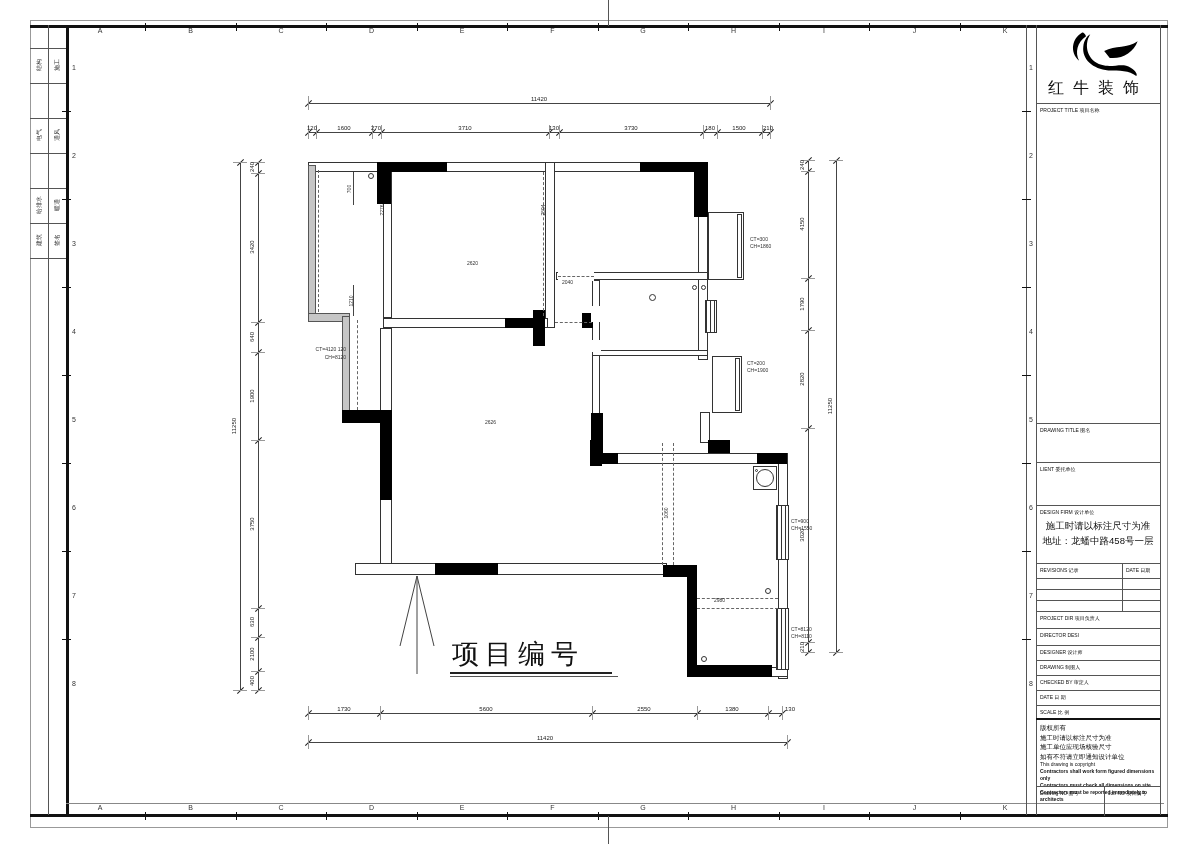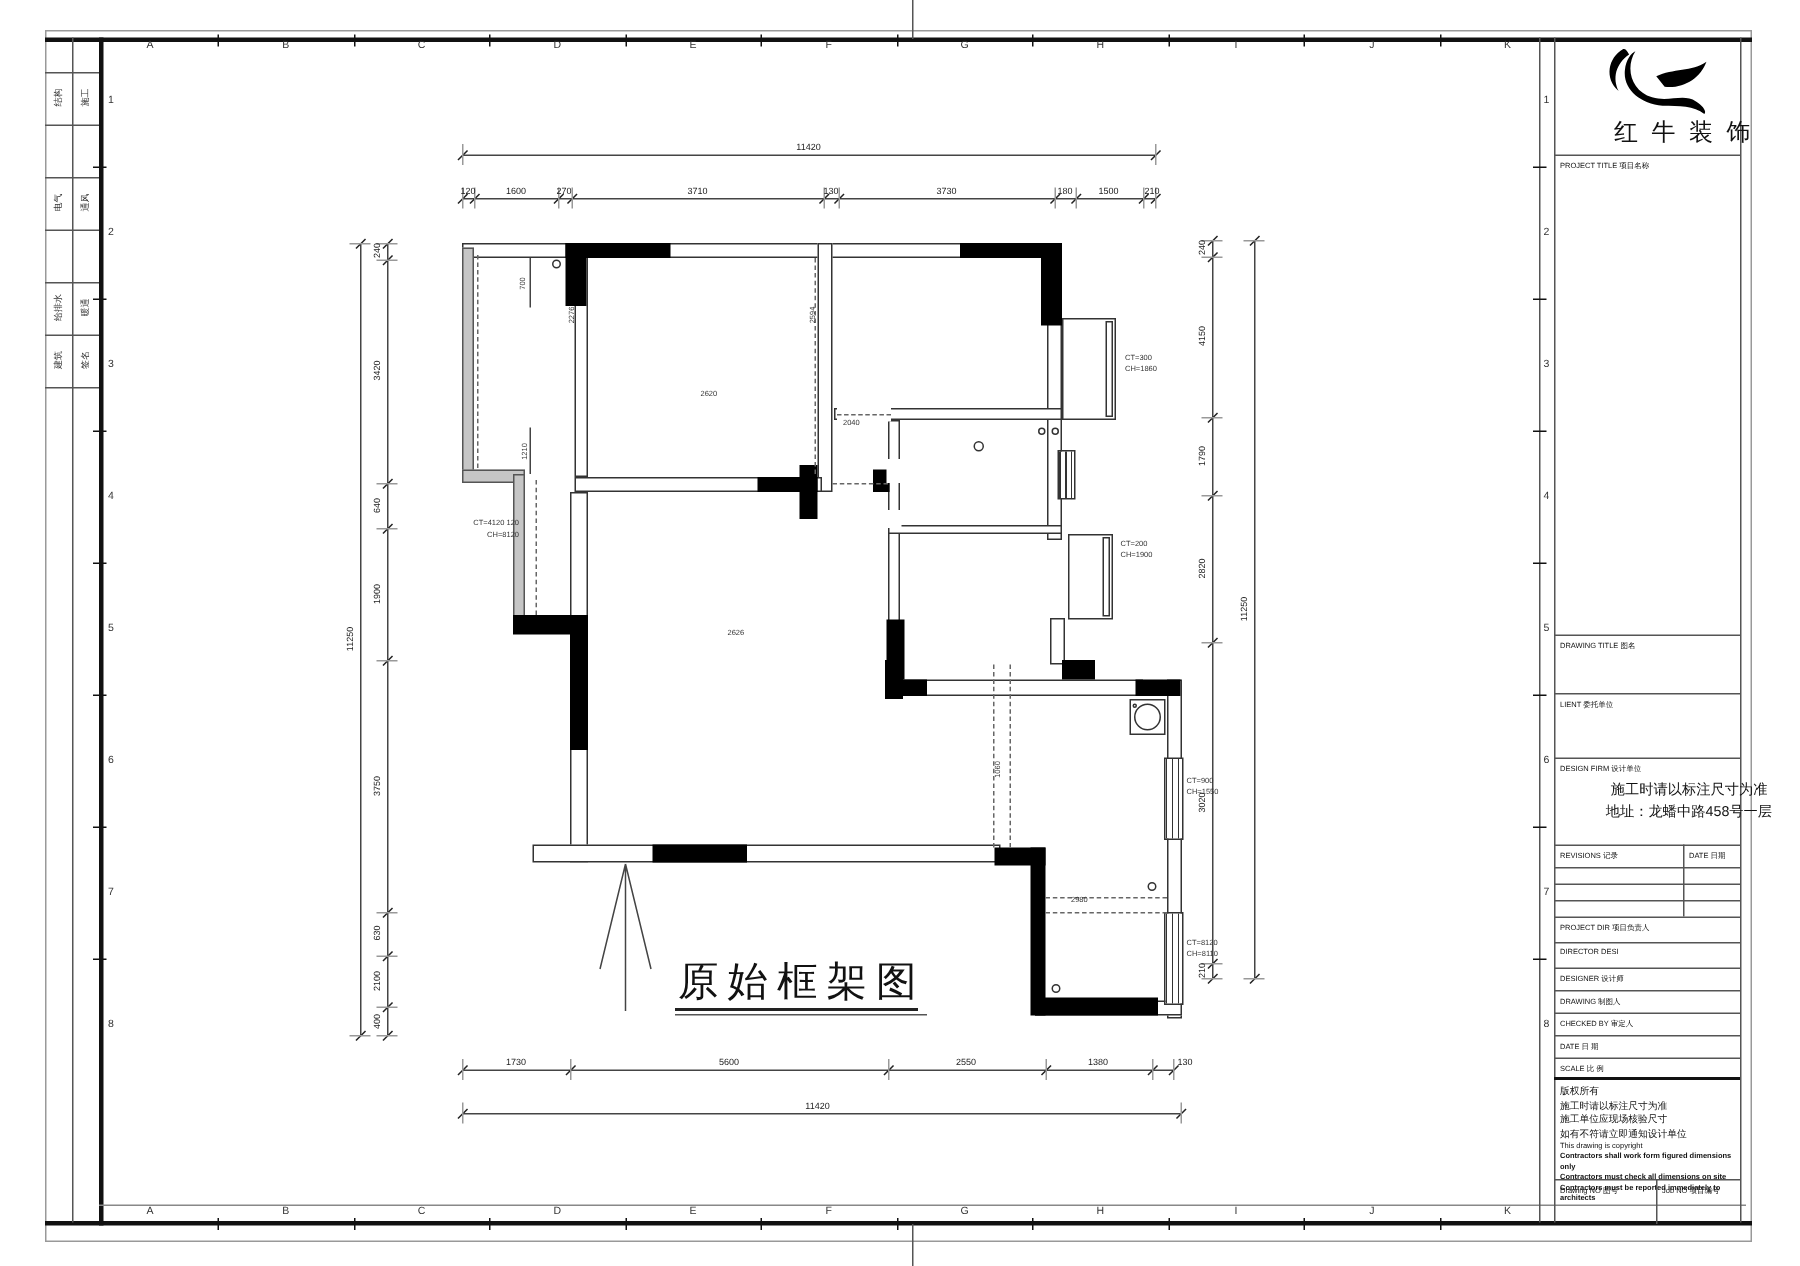--- a/index.html
+++ b/index.html
@@ -24,21 +24,21 @@
   .stubh{position:absolute;height:1px;background:#999;}
   .dlab{position:absolute;font-size:6px;color:#222;white-space:nowrap;transform:translate(-50%,-100%);}
   .dlabv{position:absolute;font-size:6px;color:#222;white-space:nowrap;transform:translate(-50%,-50%) rotate(-90deg);}
   .plab{position:absolute;font-size:5px;color:#333;white-space:nowrap;}
   .glab{position:absolute;font-size:7px;color:#333;transform:translate(-50%,0);}
   .nlab{position:absolute;font-size:7px;color:#333;transform:translate(0,-50%);}
   .btick{position:absolute;background:#111;}
   .caption{position:absolute;left:452px;top:636px;font-family:"DejaVu Serif","Liberation Serif",serif;
            font-size:27px;letter-spacing:6px;color:#111;}
   .tbl{position:absolute;font-size:5px;color:#111;white-space:nowrap;}
-  .tbc{position:absolute;font-size:9.5px;color:#111;white-space:nowrap;text-align:center;width:124px;left:1064px;}
+  .tbc{position:absolute;font-size:9.5px;color:#111;white-space:nowrap;text-align:center;width:124px;left:1036px;}
   .note-cn{font-size:6.5px;line-height:9.5px;color:#111;}
   .note-en{font-size:5px;line-height:7px;color:#111;}
   .sig{position:absolute;width:30px;text-align:center;font-size:6px;color:#333;
        transform:translate(-50%,-50%) rotate(-90deg);white-space:nowrap;}
   svg{position:absolute;}
 </style>
 </head>
 <body>
 
 <div id="sheet">
@@ -68,21 +68,21 @@
     <div class="sig" style="left:57px;top:65px;">施工</div>
     <div class="sig" style="left:39px;top:135px;">电气</div>
     <div class="sig" style="left:57px;top:135px;">通风</div>
     <div class="sig" style="left:39px;top:205px;">给排水</div>
     <div class="sig" style="left:57px;top:205px;">暖通</div>
     <div class="sig" style="left:39px;top:240px;">建筑</div>
     <div class="sig" style="left:57px;top:240px;">签名</div>
   </div>
 
   <div id="plan">
-    <div class="caption">原始框架图</div>
+    <div class="caption">项目编号</div>
     <div class="abs" style="left:450px;top:672px;width:162px;height:2px;background:#222;"></div>
     <div class="abs" style="left:450px;top:676px;width:168px;height:1px;background:#555;"></div>
     <svg style="left:392px;top:572px;" width="50" height="105" viewBox="0 0 50 105">
       <path d="M25,4 L25,102 M25,4 L8,74 M25,4 L42,74" stroke="#444" stroke-width="1" fill="none"></path>
     </svg>
   <div class="w" style="left: 308px; top: 162px; width: 400px; height: 10px;"></div>
       <div class="w" style="left: 698px; top: 162px; width: 10px; height: 118px;"></div>
       <div class="w" style="left: 708px; top: 212px; width: 36px; height: 68px;"></div>
       <div class="w" style="left: 737px; top: 214px; width: 5px; height: 64px;"></div>
       <div class="w" style="left: 698px; top: 278px; width: 10px; height: 82px;"></div>

